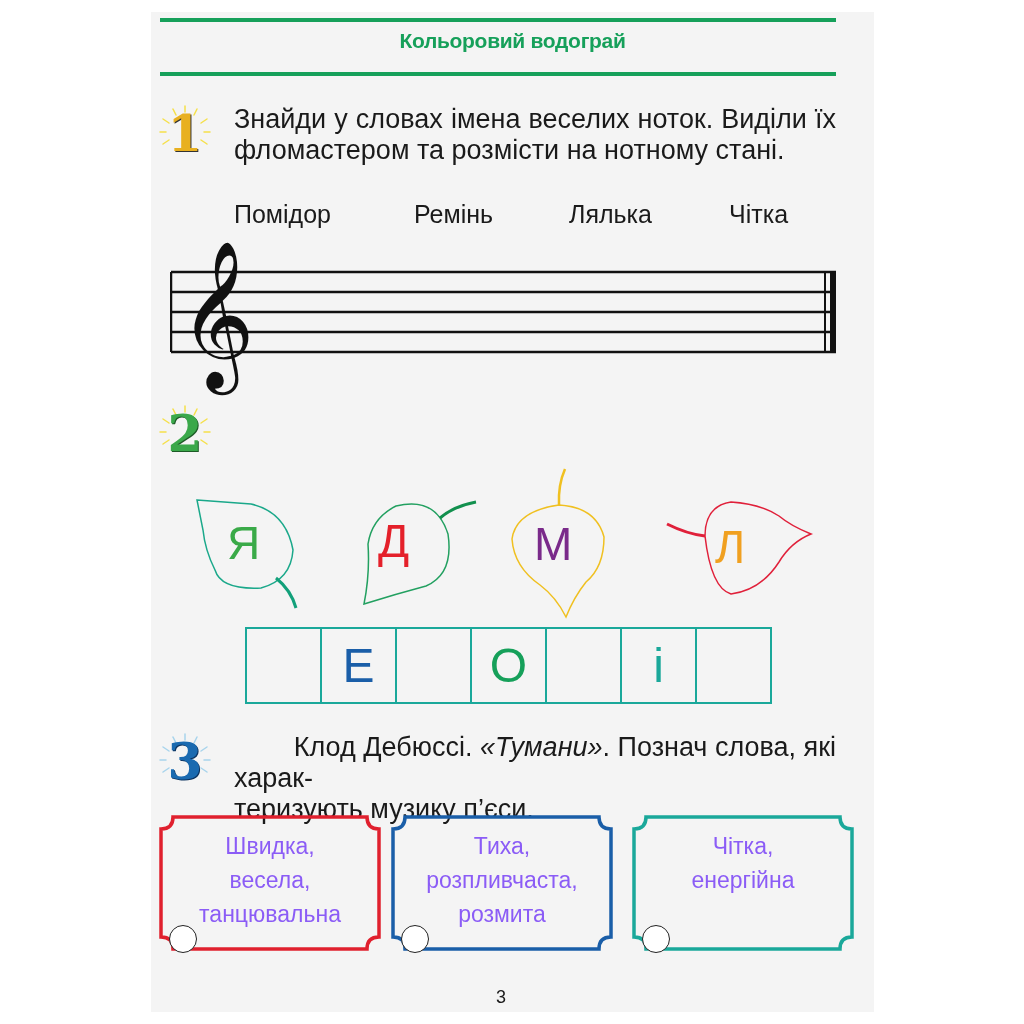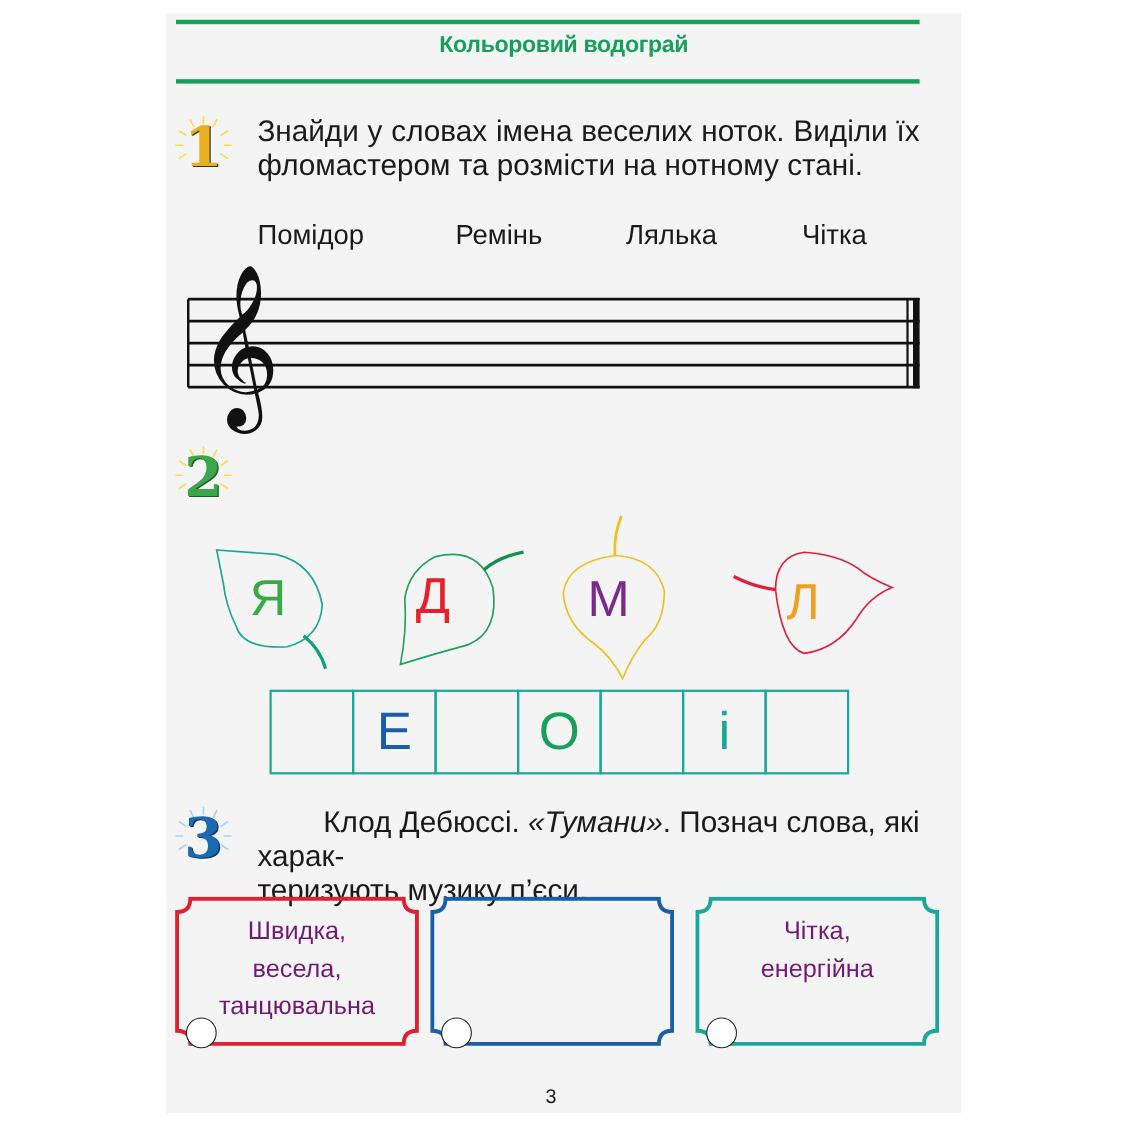--- a/index.html
+++ b/index.html
@@ -17,21 +17,21 @@
                font-family:"DejaVu Serif", serif; font-weight:bold; font-size:50px; line-height:60px; }
   .words { position:absolute; top:188px; font-size:25px; color:#1a1a1a; }
   .staff { position:absolute; left:19px; top:258px; width:667px; height:86px; }
   .boxes { position:absolute; left:94px; top:615px; display:flex; }
   .cell { width:73px; height:73px; border:2px solid #1aa89a; margin-left:-2px; display:flex; align-items:center;
           justify-content:center; font-size:48px; box-sizing:content-box; }
   .leaf { position:absolute; }
   .leaf-letter { position:absolute; font-size:46px; }
   .card { position:absolute; top:803px; width:222px; height:136px; }
   .card svg { position:absolute; left:0; top:0; }
-  .card-text { position:absolute; left:0; width:222px; top:14px; text-align:center; font-size:23px; line-height:34px; color:#701a75; }
+  .card-text { position:absolute; left:0; width:222px; top:14px; text-align:center; font-size:23px; line-height:34px; color:#8b5cf6; }
   .circle { position:absolute; left:10px; top:110px; width:28px; height:28px; border-radius:50%; background:#fff;
             border:1.5px solid #222; box-sizing:border-box; }
   .pagenum { position:absolute; left:0; width:700px; top:975px; text-align:center; font-size:18px; color:#1a1a1a; }
 </style>
 </head>
 <body>
 
 <div class="page">
 
   <div class="rule" style="top:6px;"></div>
@@ -176,20 +176,25 @@
       <div>Швидка,</div>
       <div>весела,</div>
       <div>танцювальна</div>
     </div>
     <div class="circle"></div>
   </div>
   <div class="card" style="left:240px;">
     <svg width="222" height="140">
       <path d="M14,2 L208,2 Q208,14 220,14 L220,122 Q208,122 208,134 L14,134 Q14,122 2,122 L2,14 Q14,14 14,2 Z" fill="none" stroke="#1a5ea8" stroke-width="3.5"></path>
     </svg>
+    <div class="card-text">
+      <div>Тиха,</div>
+      <div>розпливчаста,</div>
+      <div>розмита</div>
+    </div>
     <div class="circle"></div>
   </div>
   <div class="card" style="left:471px;margin-left:10px;">
     <svg width="222" height="140">
       <path d="M14,2 L208,2 Q208,14 220,14 L220,122 Q208,122 208,134 L14,134 Q14,122 2,122 L2,14 Q14,14 14,2 Z" fill="none" stroke="#1aa89a" stroke-width="3.5"></path>
     </svg>
     <div class="card-text">
       <div>Чітка,</div>
       <div>енергійна</div>
     </div>

